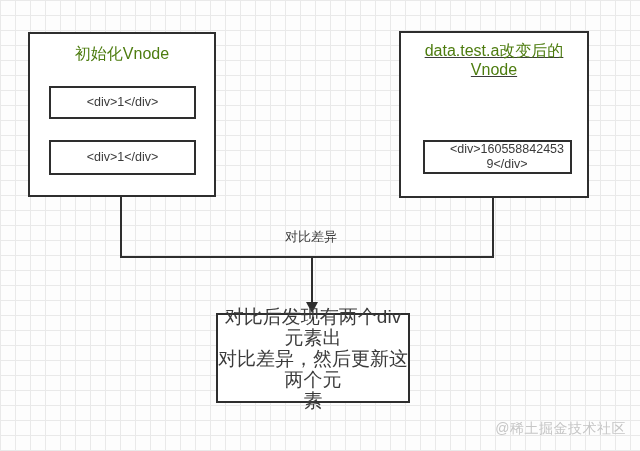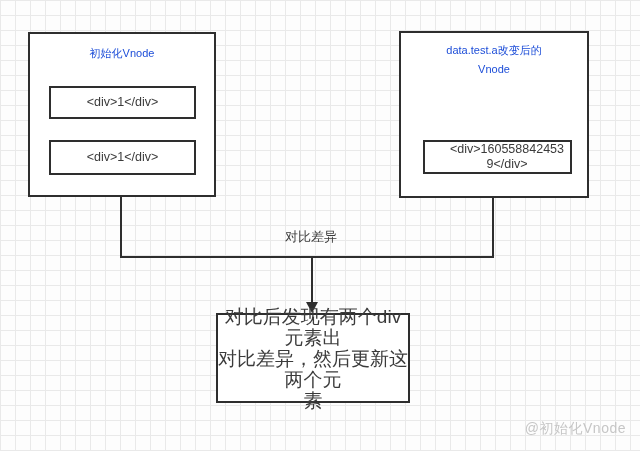--- a/index.html
+++ b/index.html
@@ -21,23 +21,23 @@
 
   .outer-box {
     position: absolute;
     background: #ffffff;
     border: 2px solid #2e2e2e;
   }
 
   .box-title {
     margin-top: 10px;
     text-align: center;
-    font-size: 11px;
+    font-size: 16px;
     line-height: 19px;
-    color: #1d4ed8;
+    color: #4d7c0f;
   }
 
   .inner-box {
     position: absolute;
     background: #ffffff;
     border: 2px solid #2e2e2e;
     display: flex;
     flex-direction: column;
     align-items: center;
     justify-content: center;
@@ -91,21 +91,21 @@
     font-size: 14px;
     color: #c6c6c6;
     letter-spacing: 0.5px;
   }
 
   
   #node-initial { left: 28px; top: 32px; width: 188px; height: 165px; }
   #node-initial .child-1 { left: 19px; top: 52px; width: 147px; height: 33px; }
   #node-initial .child-2 { left: 19px; top: 106px; width: 147px; height: 35px; }
 
-  #node-changed { left: 399px; top: 31px; width: 190px; height: 167px; }
+  #node-changed { left: 399px; top: 31px; width: 190px; height: 167px; text-decoration: underline; }
   #node-changed .box-title { margin-top: 8px; }
   #node-changed .child-1 { left: 20px; top: 53px; width: 149px; height: 34px; }
   #node-changed .child-2 { left: 22px; top: 107px; width: 149px; height: 34px; padding-left: 19px; }
 
   #edge-left-vertical  { left: 120px; top: 196px; width: 2px; height: 62px; }
   #edge-right-vertical { left: 492px; top: 197px; width: 2px; height: 61px; }
   #edge-horizontal     { left: 120px; top: 256px; width: 374px; height: 2px; }
   #edge-label          { left: 261px; top: 228px; width: 100px; }
   #edge-arrow-shaft    { left: 311px; top: 258px; width: 2px; height: 45px; }
   #edge-arrow-head     { left: 306px; top: 302px; }
@@ -138,15 +138,15 @@
   <div class="edge-label" id="edge-label">对比差异</div>
   <div class="line" id="edge-arrow-shaft"></div>
   <div class="arrow-head" id="edge-arrow-head"></div>
 
   <div class="result-box">
     <div>对比后发现有两个div元素出</div>
     <div>对比差异，然后更新这两个元</div>
     <div>素</div>
   </div>
 
-  <div class="watermark">@初始化Vnode</div>
+  <div class="watermark">@稀土掘金技术社区</div>
 
 </div>
 
 </body></html>

